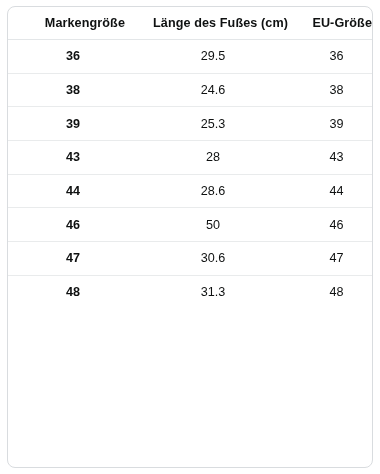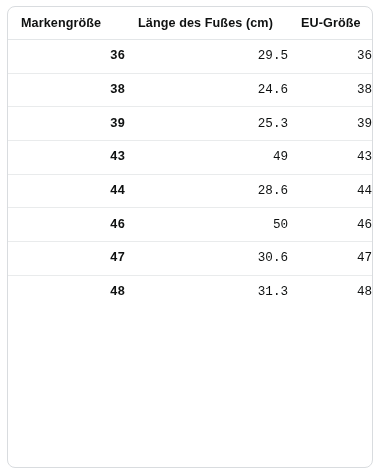--- a/index.html
+++ b/index.html
@@ -32,40 +32,39 @@
     width: 100%;
     border-collapse: collapse;
     table-layout: fixed;
   }
 
   table.size-table col.c0 { width: 117px; }
   table.size-table col.c1 { width: 163px; }
   table.size-table col.c2 { width: 84px; }
 
   table.size-table thead th {
-    text-align: left;
+    text-align: right;
     font-size: 12.6px;
     font-weight: bold;
     color: #0f1111;
     padding: 9px 0 9px 13px;
     border-bottom: 1px solid #e3e6e8;
     white-space: nowrap;
     letter-spacing: 0.1px;
   }
 
   table.size-table tbody td {
-    text-align: right;
+    text-align: center;
     font-size: 12.6px;
     color: #0f1111;
     padding: 0 0 0 13px;
     height: 32.7px;
     border-bottom: 1px solid #e9ebec;
     white-space: nowrap;
     vertical-align: middle;
-    font-family: Liberation Mono, monospace;
   }
 
   table.size-table tbody td.col-brand {
     font-weight: bold;
   }
 
   table.size-table tbody tr:last-child td {
     border-bottom: none;
   }
 </style>
@@ -97,21 +96,21 @@
           <td class="col-length">24.6</td>
           <td class="col-eu">38</td>
         </tr>
         <tr>
           <td class="col-brand">39</td>
           <td class="col-length">25.3</td>
           <td class="col-eu">39</td>
         </tr>
         <tr>
           <td class="col-brand">43</td>
-          <td class="col-length">49</td>
+          <td class="col-length">28</td>
           <td class="col-eu">43</td>
         </tr>
         <tr>
           <td class="col-brand">44</td>
           <td class="col-length">28.6</td>
           <td class="col-eu">44</td>
         </tr>
         <tr>
           <td class="col-brand">46</td>
           <td class="col-length">50</td>

